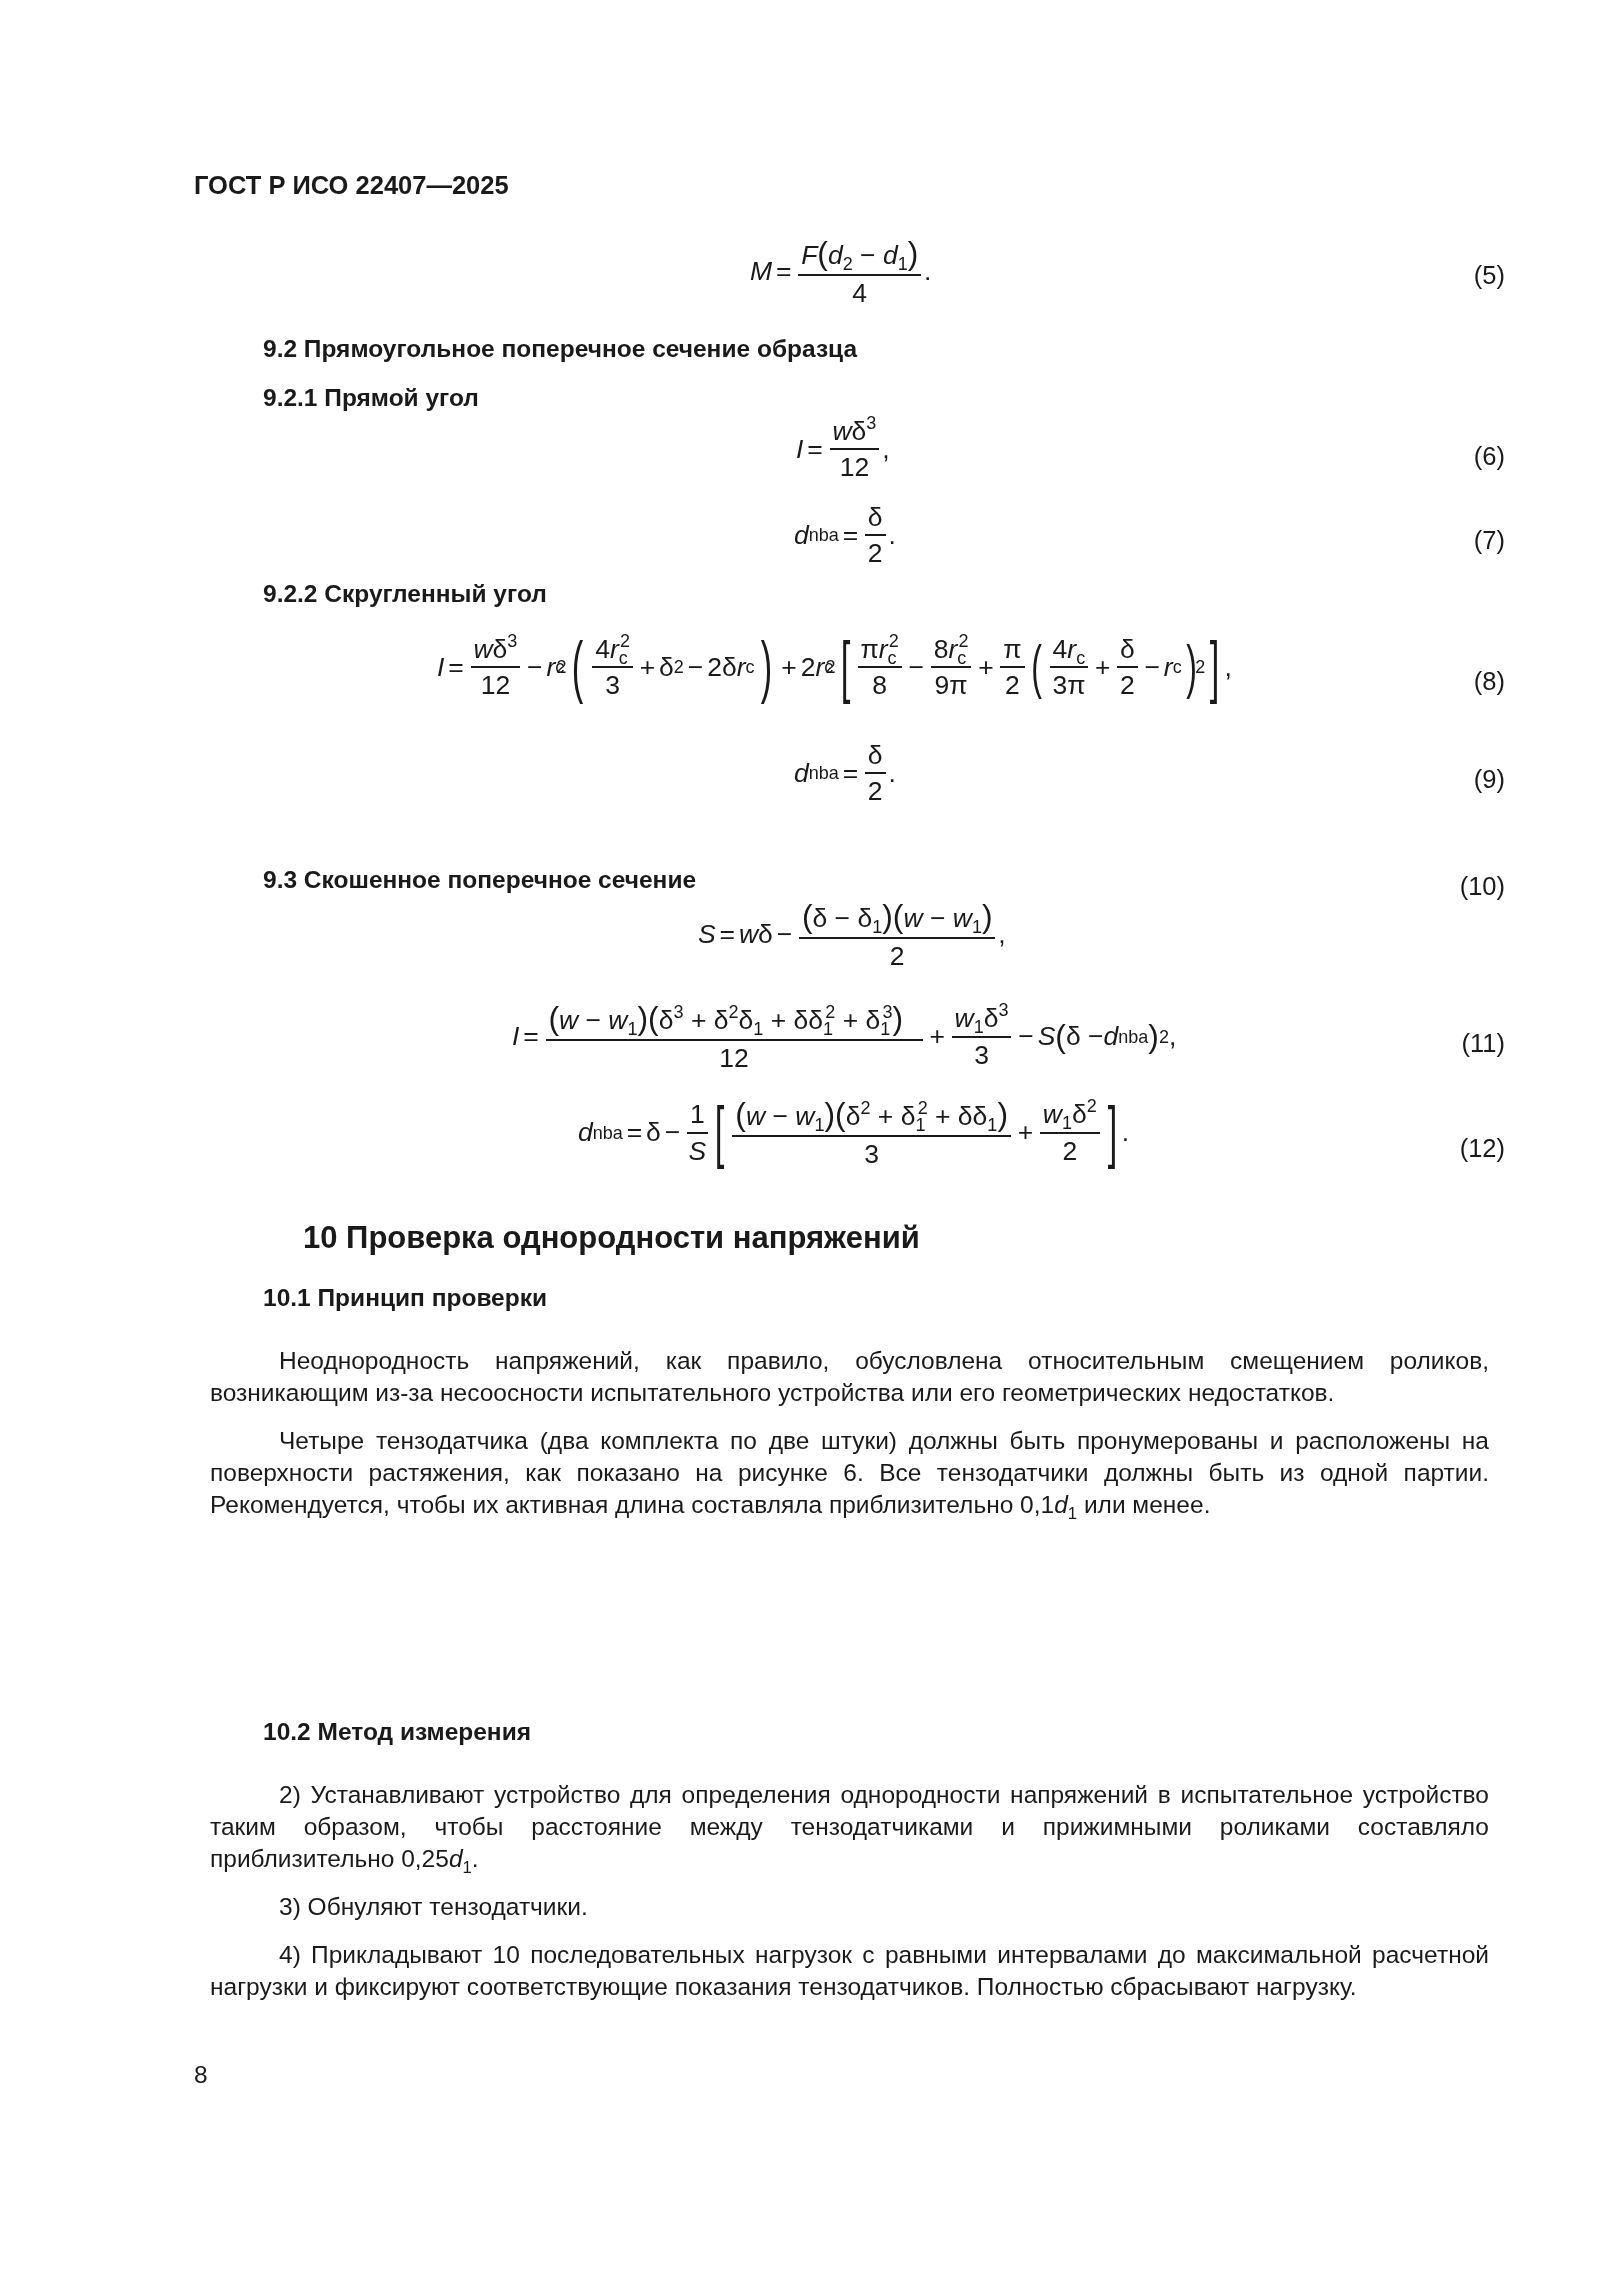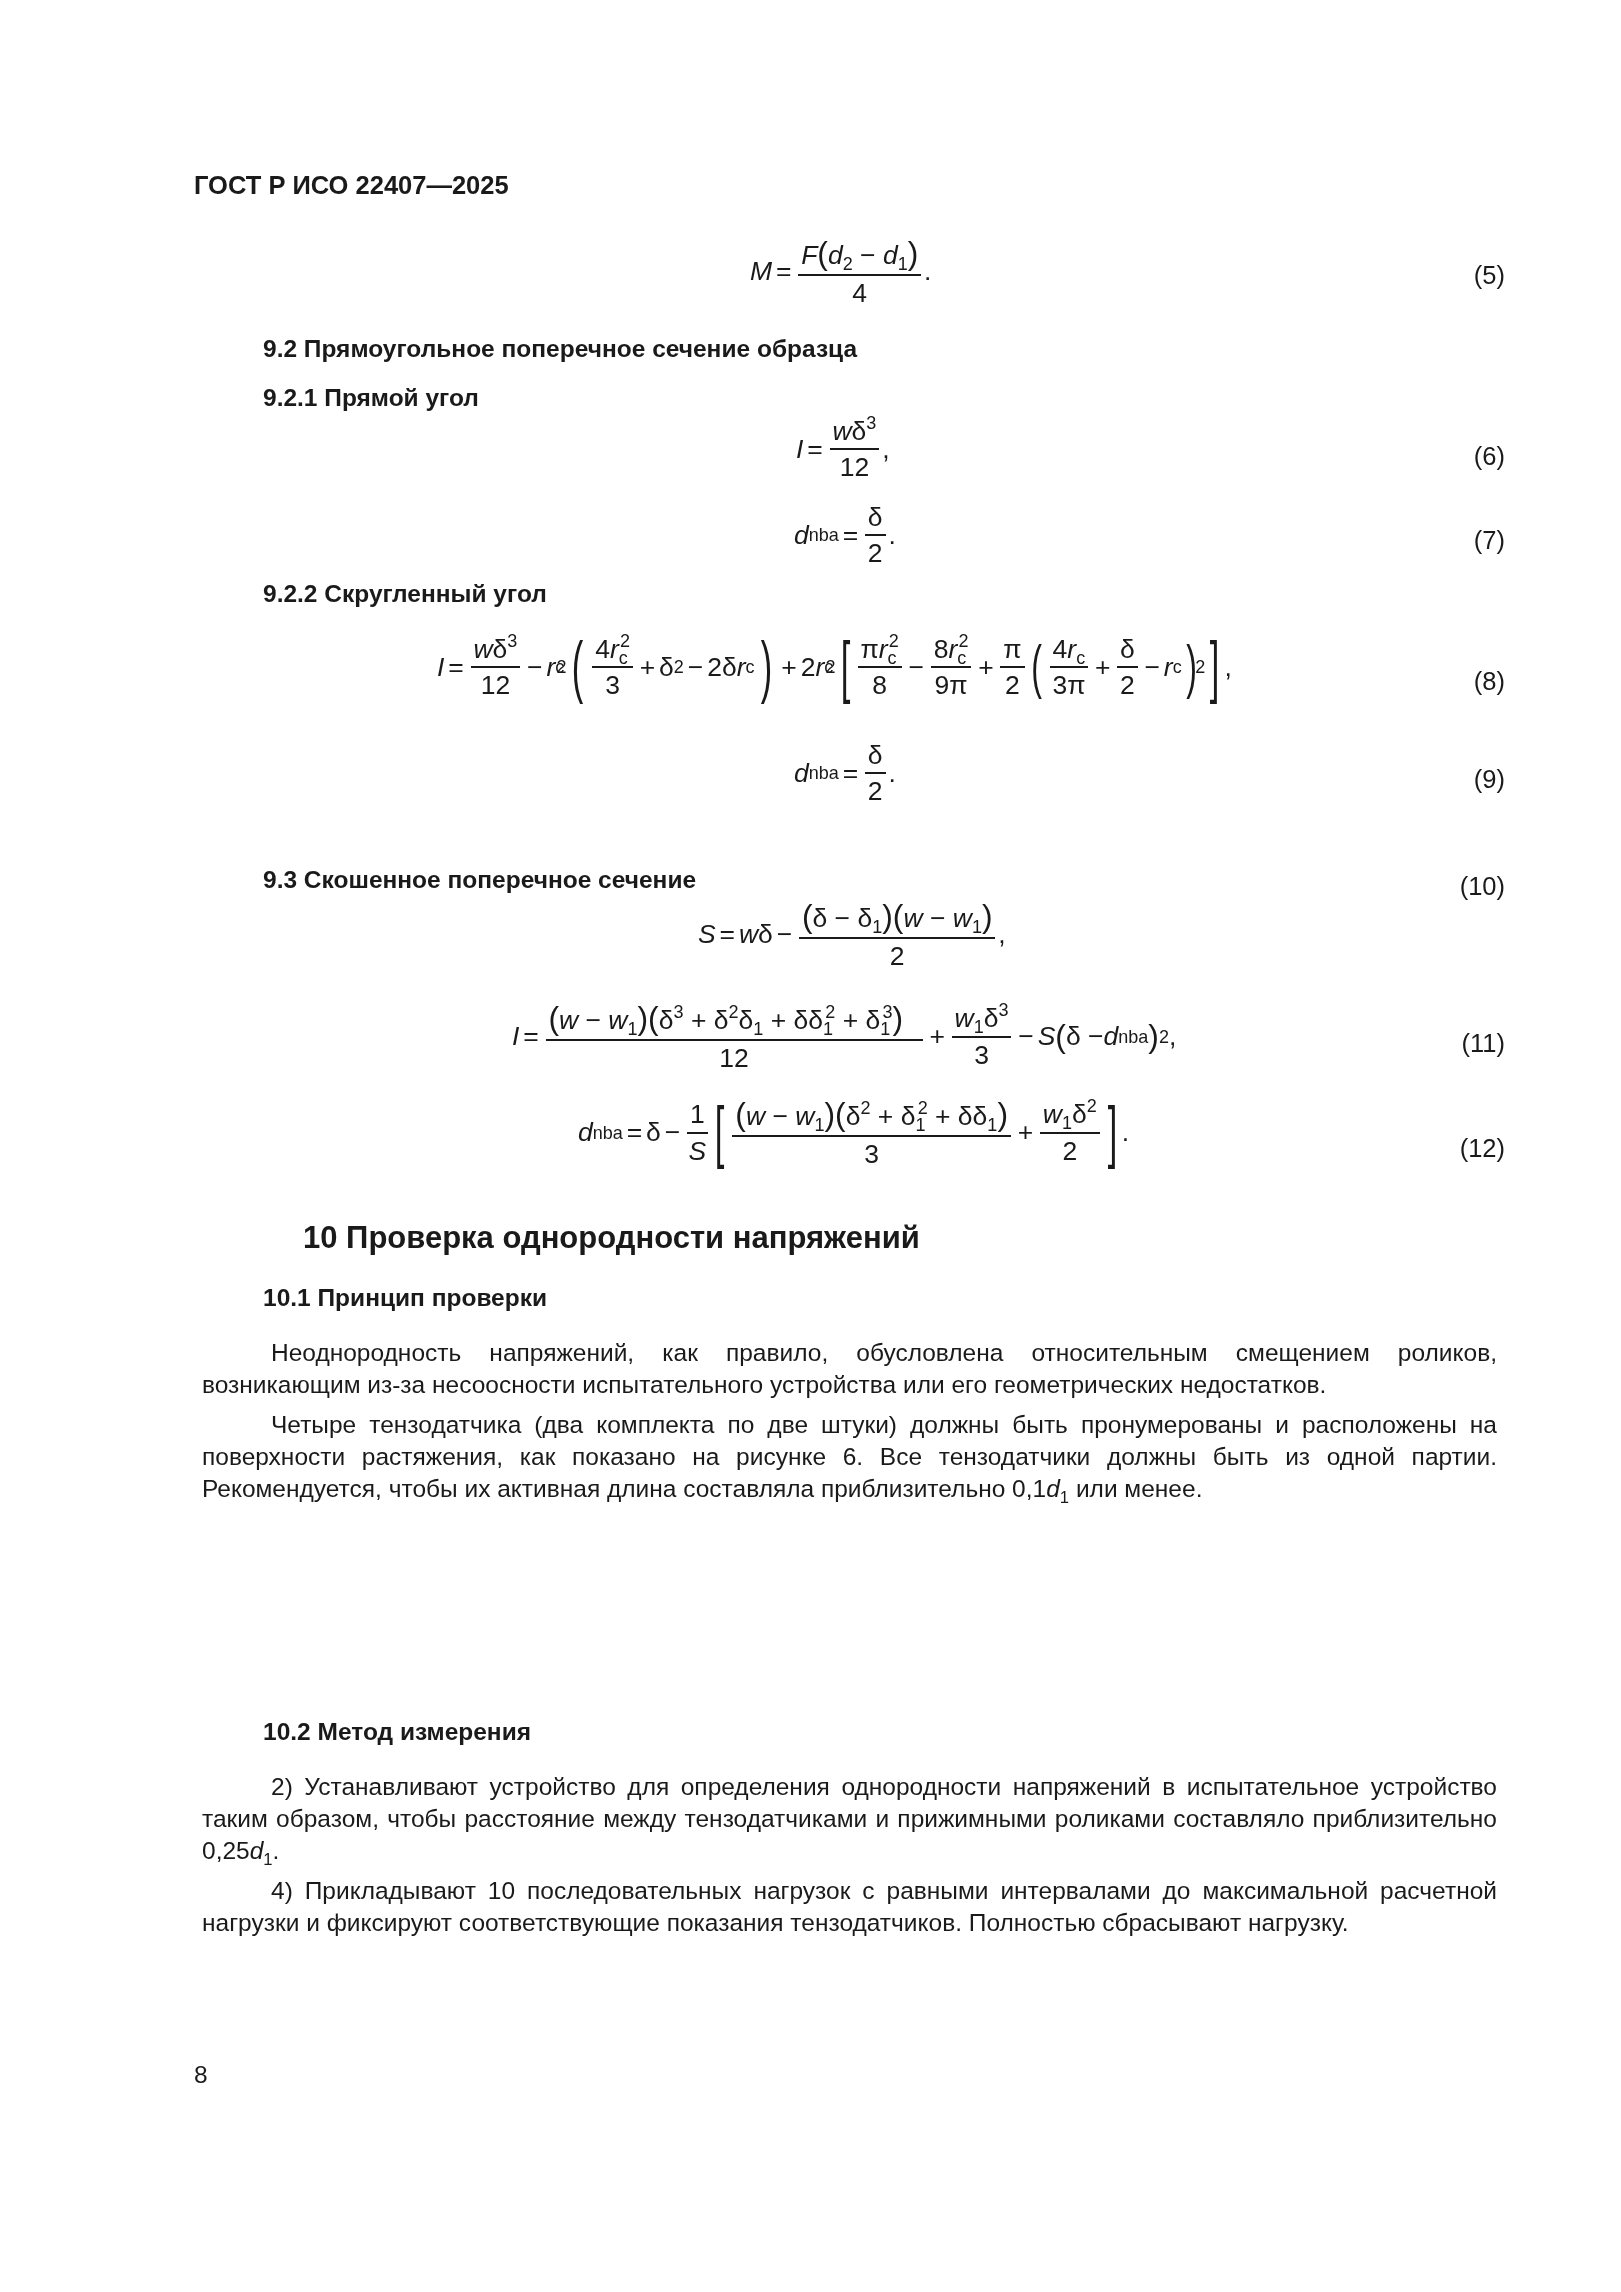--- a/index.html
+++ b/index.html
@@ -14,21 +14,21 @@
   .eq i { font-style:italic; }
   .frac { display:inline-flex; flex-direction:column; align-items:center; margin:0 2.9px; vertical-align:middle; }
   .frac .num { padding:0 2.9px 2px 2.9px; border-bottom:2px solid #1a1a1a; line-height:1.15; white-space:nowrap; }
   .frac .den { padding-top:2px; line-height:1.15; }
   sub { font-size:0.68em; vertical-align:-0.35em; line-height:0; }
   sup { font-size:0.68em; vertical-align:0.6em; line-height:0; }
   .op { margin:0 3.9px; }
   .big { font-size:2.2em; font-weight:lighter; line-height:1; transform:scaleX(0.55); display:inline-block; }
   .bigb { font-size:2.6em; font-weight:lighter; line-height:1; transform:scaleX(0.5); display:inline-block; }
   .body { left:194px; width:1311px; font-size:24.5px; line-height:32px; text-align:justify; }
-  .body p { margin:8px; text-indent:69px; }
+  .body p { margin:16px; text-indent:69px; }
   .pgnum { left:194px; top:2061px; font-size:24.5px; }
 </style>
 </head>
 <body>
 
 <div class="abs hdr">ГОСТ Р ИСО 22407—2025</div>
 
 <div class="abs eq" style="left:750px; top:235px;">
   <i>M</i><span class="op">=</span>
   <span class="frac">
@@ -167,17 +167,18 @@
 
 <div class="abs body" style="top:1329px;">
   <p>Неоднородность напряжений, как правило, обусловлена относительным смещением роликов, возникающим из-за несоосности испытательного устройства или его геометрических недостатков.</p>
   <p><span>Четыре тензодатчика (два комплекта по две штуки) должны быть пронумерованы и расположены на поверхности растяжения, как показано на рисунке 6. Все тензодатчики должны быть из одной пар­тии. Рекомендуется, чтобы их активная длина составляла приблизительно 0,1</span><i>d</i><sub>1</sub><span> или менее.</span></p>
 </div>
 
 <div class="abs h2" style="top:1718px;">10.2 Метод измерения</div>
 
 <div class="abs body" style="top:1763px;">
   <p><span>2) Устанавливают устройство для определения однородности напряжений в испытательное устройство таким образом, чтобы расстояние между тензодатчиками и прижимными роликами состав­ляло приблизительно 0,25</span><i>d</i><sub>1</sub><span>.</span></p>
+  <p>3) Обнуляют тензодатчики.</p>
   <p>4) Прикладывают 10 последовательных нагрузок с равными интервалами до максимальной расчет­ной нагрузки и фиксируют соответствующие показания тензодатчиков. Полностью сбрасывают нагрузку.</p>
 </div>
 
 <div class="abs pgnum">8</div>
 
 
 </body></html>

